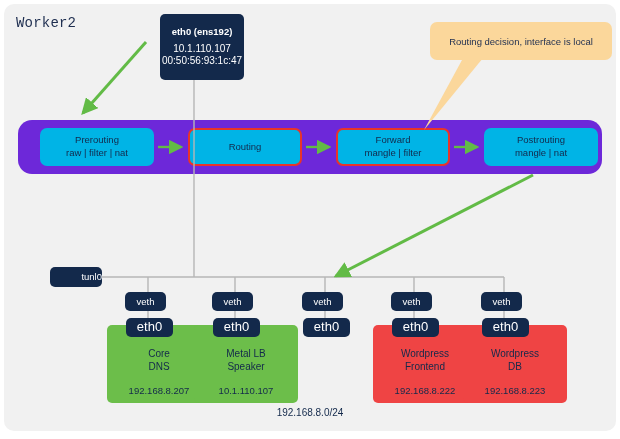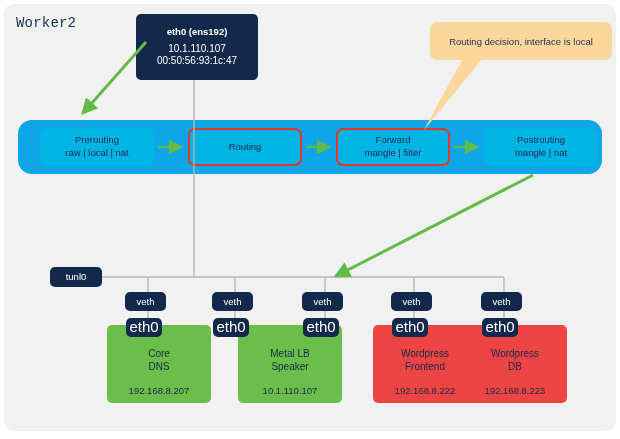--- a/index.html
+++ b/index.html
@@ -43,63 +43,63 @@
     border-radius: 5px;
     box-sizing: border-box;
     display: flex;
     flex-direction: column;
     align-items: center;
     justify-content: center;
     text-align: center;
     line-height: 1.25;
   }
   .nic {
-    left: 136px;
+    left: 160px;
     top: 14px;
-    width: 122px;
+    width: 84px;
     height: 66px;
     font-size: 9.5px;
     padding: 4px 2px;
   }
   .nic .l1 { font-weight: bold; margin-bottom: 5px; font-size: 9.5px;}
   .nic .l2 { font-size: 10px; }
   .nic .l3 { font-size: 10px; }
 
   .tunl {
     left: 50px;
     top: 267px;
     width: 52px;
     height: 20px;
     font-size: 9.5px;
+    align-items: flex-end;
   }
 
   .veth {
     width: 41px;
     height: 19px;
     top: 292px;
     font-size: 9.5px;
   }
 
   .ethbadge {
-    width: 36px;
+    width: 47px;
     height: 19px;
     top: 318px;
-    font-size: 15px;
+    font-size: 13px;
     z-index: 4;
-    justify-content: flex-end;
   }
 
   
   .chain-wrap {
     position: absolute;
     left: 18px;
     top: 120px;
     width: 584px;
     height: 54px;
-    background: #0ea5e9;
+    background: #6d28d9;
     border-radius: 14px;
   }
   .chain-box {
     position: absolute;
     top: 8px;
     height: 38px;
     background: #00b4e6;
     border-radius: 7px;
     box-sizing: border-box;
     display: flex;
@@ -222,21 +222,21 @@
     <path d="M 483,58 L 462,60 L 424,130 Z" fill="#fbd79b"></path>
   </svg>
   <div class="callout">
     <span>Routing decision, interface is local</span>
   </div>
 
   <div class="chain-wrap">
 
     <div class="chain-box" style="left:22px; width:114px;">
       <span>Prerouting</span>
-      <span>raw | local | nat</span>
+      <span>raw | filter | nat</span>
     </div>
 
     <div class="chain-box hl" style="left:170px; width:114px;">
       <span>Routing</span>
     </div>
 
     <div class="chain-box" style="left:466px; width:114px;">
       <span>Postrouting</span>
       <span>mangle | nat</span>
     </div>
@@ -293,21 +293,21 @@
     </div>
 
   <div class="pod green" style="left:107px;">
     <div class="pname">
       <span>Core</span><br>
       <span>DNS</span>
     </div>
     <div class="pip">192.168.8.207</div>
   </div>
 
-  <div class="pod green" style="left:194px;margin-left:44px;">
+  <div class="pod green" style="left:194px;">
     <div class="pname">
       <span>Metal LB</span><br>
       <span>Speaker</span>
     </div>
     <div class="pip">10.1.110.107</div>
   </div>
 
 
   <div class="pod orange" style="left:373px;">
     <div class="pname">
@@ -334,14 +334,15 @@
   <div class="navy ethbadge" style="left:303px;">
     <span>eth0</span>
     </div>
   <div class="navy ethbadge" style="left:392px;">
     <span>eth0</span>
     </div>
   <div class="navy ethbadge" style="left:482px;">
     <span>eth0</span>
     </div>
 
+  <div class="subnet">192.168.8.0/24</div>
 
 </div>
 
 </body></html>

